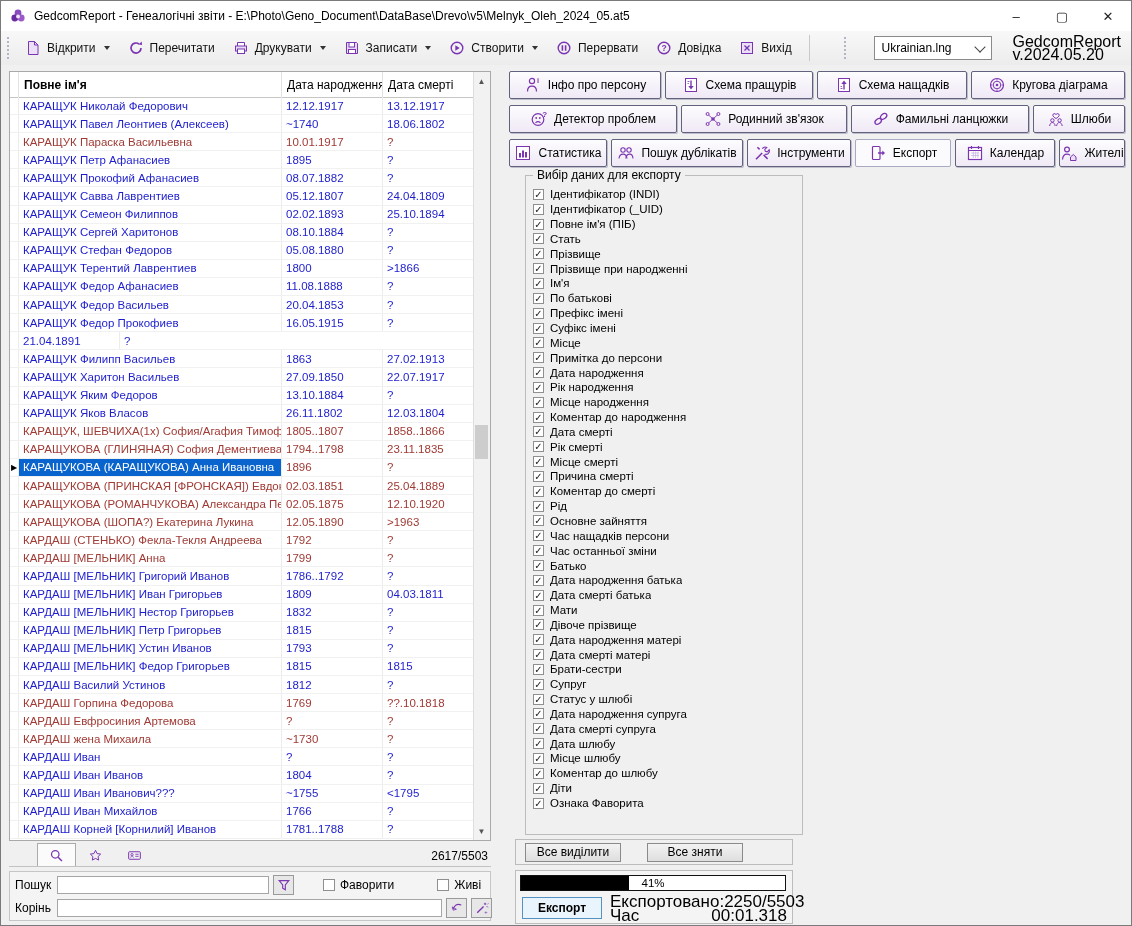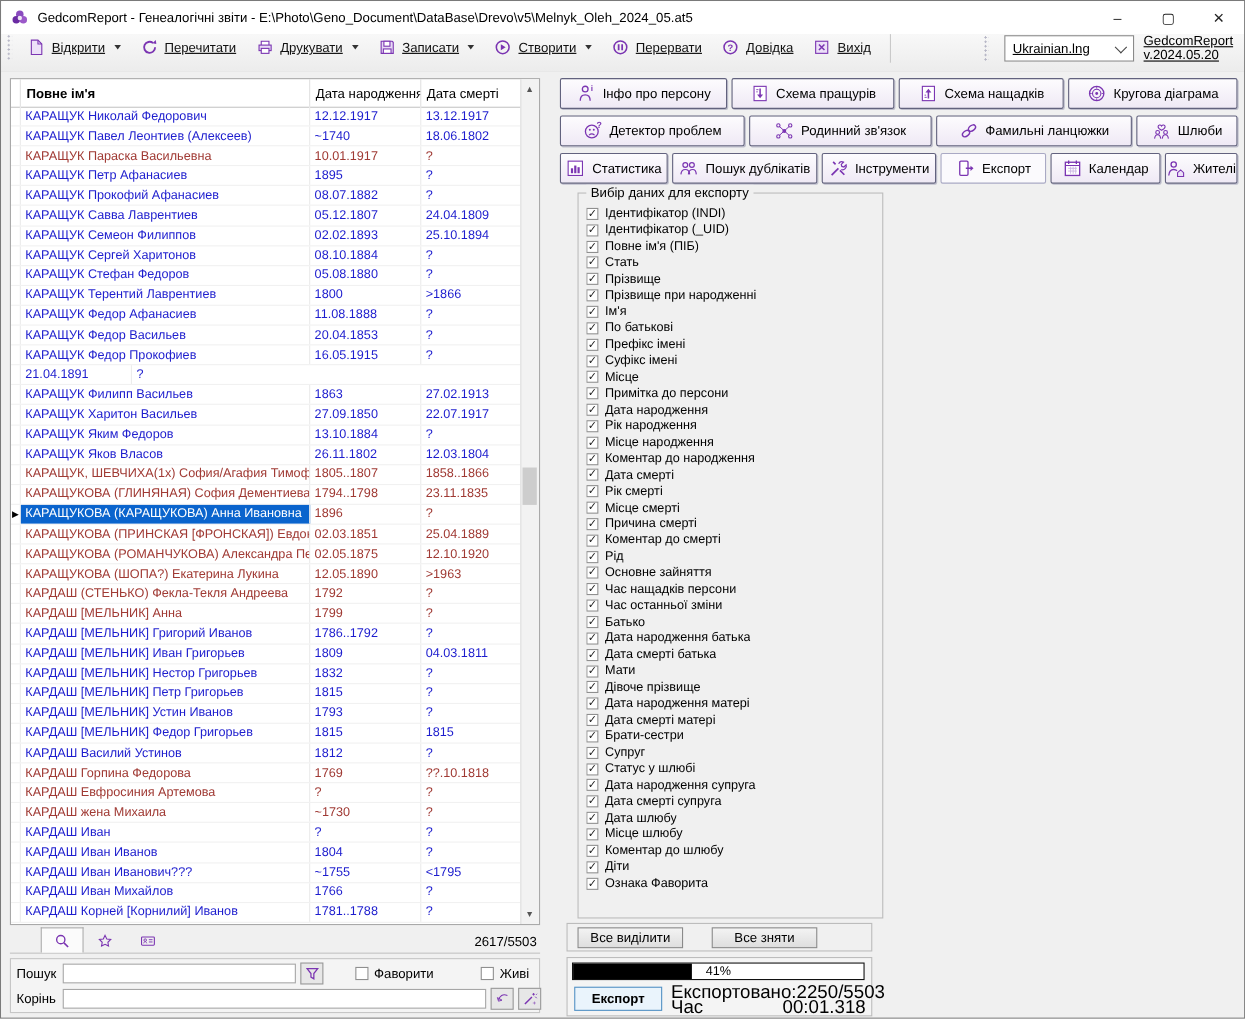--- a/index.html
+++ b/index.html
@@ -5,30 +5,30 @@
   html,body{margin:0;padding:0;background:#9a9a9a;font-family:"Liberation Sans",sans-serif;}
   .window{position:relative;width:1132px;height:926px;background:#f0f0f0;border:1px solid #7a7a7a;box-sizing:border-box;overflow:hidden;}
 
   
   .titlebar{height:30px;background:#ffffff;display:flex;align-items:center;padding-left:8px;}
   .titlebar .icon svg{width:18px;height:18px;display:block;}
   .title{font-size:12px;color:#000;margin-left:7px;flex:1;white-space:nowrap;overflow:hidden;}
   .wbtn{width:46px;height:30px;display:flex;align-items:center;justify-content:center;font-size:13px;color:#222;}
 
   
-  .toolbar{height:34px;background:linear-gradient(#f8f8f8,#ececec);border-bottom:1px solid #d4d4d4;display:flex;align-items:flex-start;padding:0 10px 0 4px;text-decoration:underline;}
+  .toolbar{height:34px;background:linear-gradient(#f8f8f8,#ececec);border-bottom:1px solid #d4d4d4;display:flex;align-items:center;padding:0 10px 0 4px;}
   .grip{width:5px;height:24px;margin:0 5px 0 1px;background-image:radial-gradient(#b4b4c4 35%,transparent 36%);background-size:4px 4px;}
   .tbtn{display:flex;align-items:center;gap:6px;padding:4px 9px;font-size:12px;color:#111;cursor:default;}
   .tbtn .icon svg{width:16px;height:16px;display:block;}
   .dd{width:0;height:0;border-left:3.5px solid transparent;border-right:3.5px solid transparent;border-top:4px solid #333;margin-left:2px;}
   .tsep{width:1px;height:26px;background:#c9c9c9;margin:0 8px;}
-  .langwrap{margin-left:auto;display:flex;align-items:center;gap:9px;}
+  .langwrap{margin-left:auto;display:flex;align-items:center;gap:21px;}
   .langbox{width:118px;height:24px;border:1px solid #8a8a8a;background:#fff;font-size:12px;display:flex;align-items:center;justify-content:space-between;padding:0 7px;box-sizing:border-box;}
   .chev{width:7px;height:7px;border-right:1.5px solid #444;border-bottom:1.5px solid #444;transform:rotate(45deg);margin-top:-3px;}
-  .ver{font-size:12px;line-height:13px;color:#000;}
+  .ver{font-size:16px;line-height:13px;color:#000;}
 
   .main{position:absolute;top:64px;left:0;right:0;bottom:0;background:#f0f0f0;}
 
   
   .tablewrap{position:absolute;left:8px;top:6px;width:482px;height:770px;background:#fff;border:1px solid #a9a9a9;box-sizing:border-box;}
   .thead{display:flex;height:25px;border-bottom:1px solid #c6c6c6;font-size:12px;align-items:center;}
   .th{padding-left:5px;border-right:1px solid #e2e2e2;height:100%;display:flex;align-items:center;box-sizing:border-box;white-space:nowrap;overflow:hidden;}
   .th.ind{width:9px;padding:0;}
   .th.nm{width:263px;font-weight:bold;}
   .th.bd{width:101px;}

